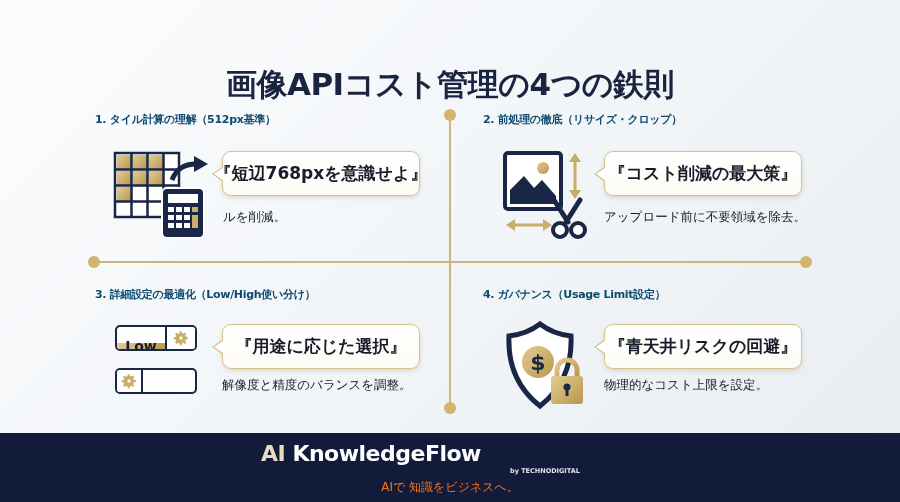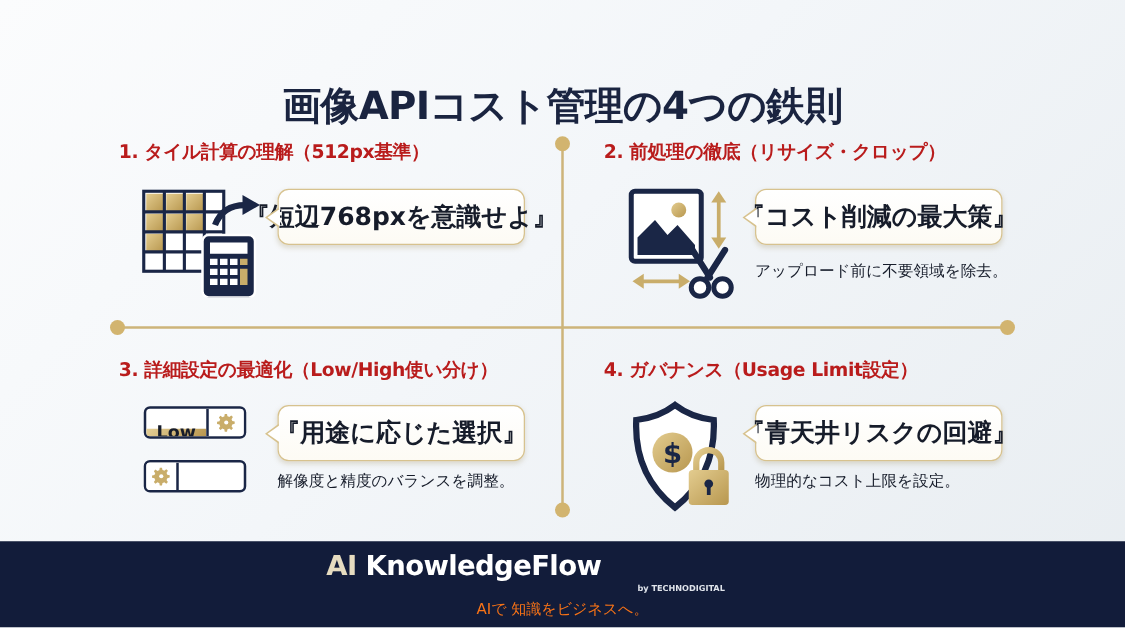--- a/index.html
+++ b/index.html
@@ -21,30 +21,30 @@
   }
   .hline {
     position: absolute; left: 94px; top: 261px; width: 712px; height: 2px;
     background: #cdb47a;
   }
   .dot {
     position: absolute; width: 12px; height: 12px; border-radius: 50%;
     background: #d2b46f;
   }
   .section-title {
-    position: absolute; font-size: 15px; font-weight: bold; color: #b91c1c;
+    position: absolute; font-size: 11px; font-weight: bold; color: #0c4a6e;
     white-space: nowrap; letter-spacing: -0.3px;
   }
   .bubble {
     position: absolute; height: 45px;
     background: linear-gradient(180deg, #ffffff 0%, #fdfbf4 100%);
     border: 1.5px solid #d7c28e; border-radius: 9px;
     box-shadow: 0 2px 4px rgba(150,130,80,0.25);
     display: flex; align-items: center; justify-content: center;
-    font-size: 20px; font-weight: bold; color: #161c2a; white-space: nowrap;
+    font-size: 17px; font-weight: bold; color: #161c2a; white-space: nowrap;
   }
   .bubble::before {
     content: ""; position: absolute; left: -11px; top: 14px;
     border-top: 8px solid transparent; border-bottom: 8px solid transparent;
     border-right: 11px solid #d7c28e;
   }
   .bubble::after {
     content: ""; position: absolute; left: -9px; top: 15px;
     border-top: 7px solid transparent; border-bottom: 7px solid transparent;
     border-right: 10px solid #ffffff;
@@ -134,20 +134,21 @@
         <rect x="72" y="65" width="6" height="5"></rect>
       <rect x="56" y="73" width="6" height="5"></rect>
         <rect x="64" y="73" width="6" height="5"></rect>
         <rect x="72" y="73" width="6" height="5"></rect>
     </g>
     <rect x="80" y="57" width="6" height="5" fill="#c9ad6a"></rect>
     <rect x="80" y="65" width="6" height="13" fill="#c9ad6a"></rect>
   </svg>
   <div class="bubble" style="left:222px; top:151px; width:198px;">『短辺768pxを意識せよ』</div>
   <div class="desc" style="left:223px; top:207px;">
+    <div>ルを削減。</div>
   </div>
 </div>
 
 <div>
   <div class="section-title" style="left:483px; top:112px;">2. 前処理の徹底（リサイズ・クロップ）</div>
   <svg class="icon" style="left:500px; top:150px;" width="90" height="90" viewBox="0 0 90 90">
     <defs>
       <linearGradient id="g2" x1="0" y1="0" x2="1" y2="1">
         <stop offset="0" stop-color="#e3cc8f"></stop>
           <stop offset="1" stop-color="#b8974f"></stop>

